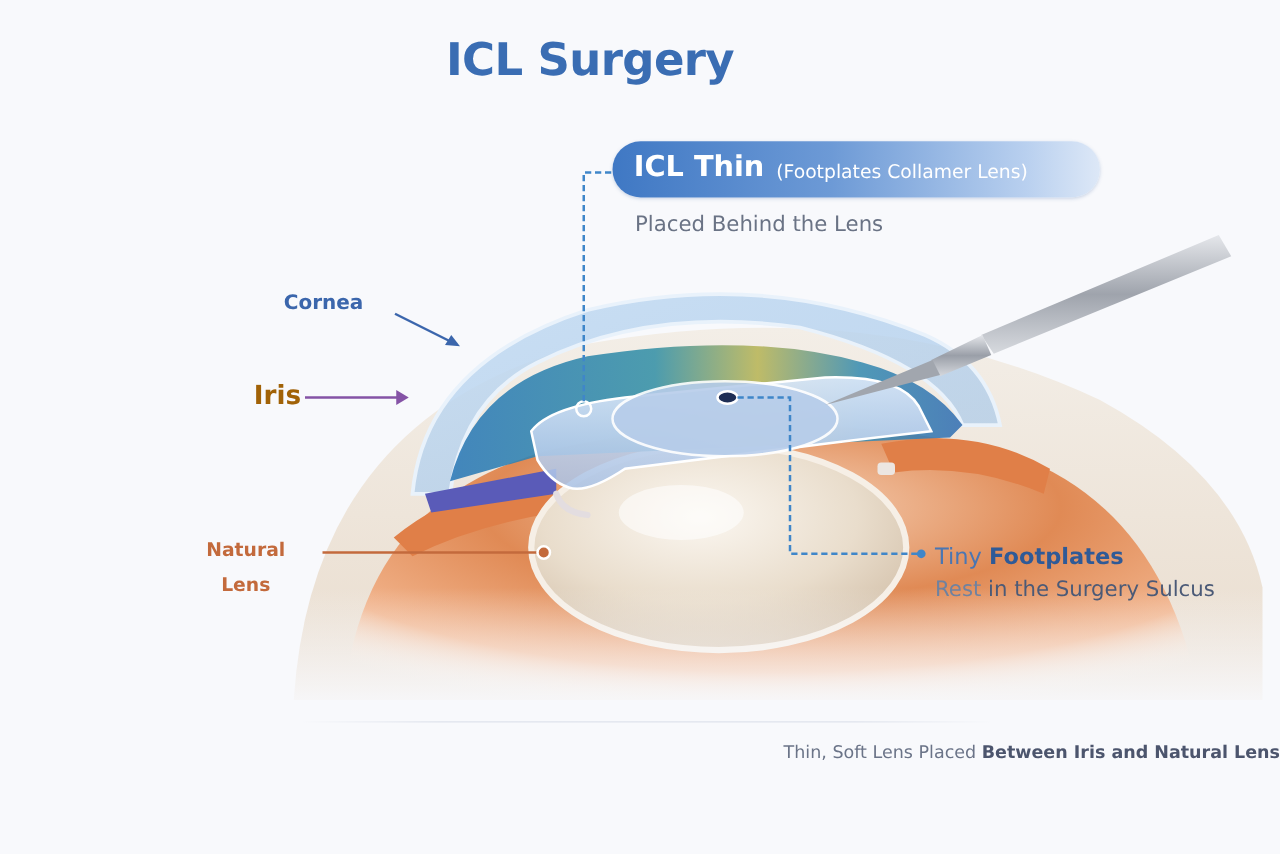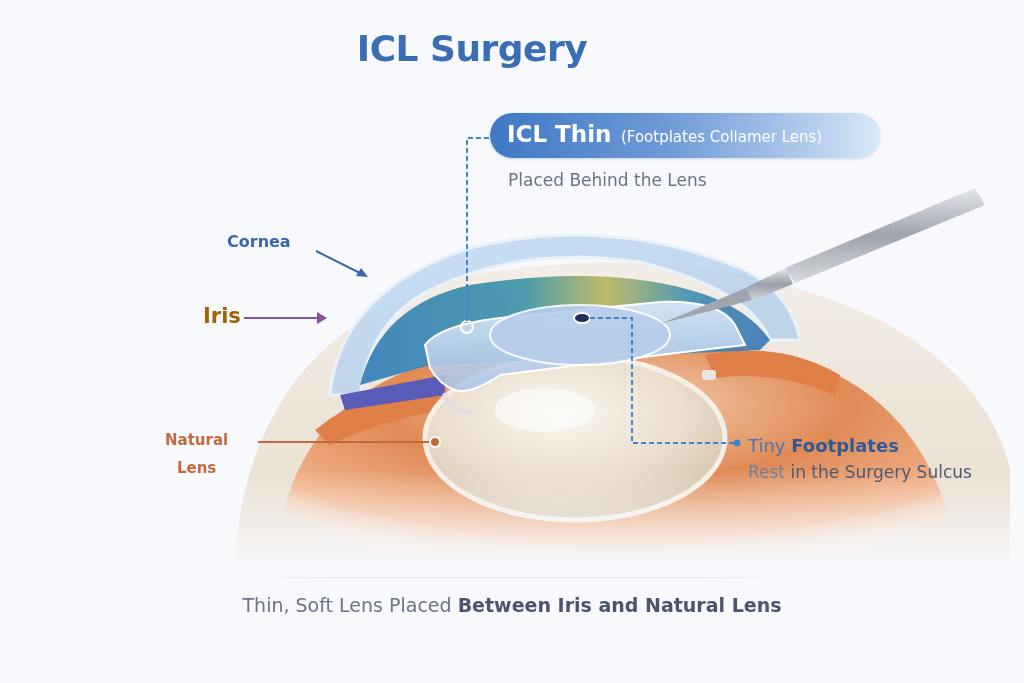--- a/index.html
+++ b/index.html
@@ -33,22 +33,22 @@
   .lens-lbl { left: 165px; top: 426px; font-size: 15px; color: #c36a3c; line-height: 28px; text-align: center; }
   .foot-lbl-1 { left: 748px; top: 435px; font-size: 18px; color: #4a76b3; font-weight: normal; text-align: right; }
   .foot-lbl-1 b { color: #2f5a97; }
   .foot-lbl-2 { left: 748px; top: 462px; font-size: 17px; color: #6f82a0; font-weight: normal; }
   .foot-lbl-2 span { color: #4b5a77; margin-top: 32px; }
   .divider {
     position: absolute; left: 240px; top: 577px; width: 555px; height: 1px;
     background: linear-gradient(90deg, rgba(200,205,220,0) 0%, #dfe3ec 20%, #dfe3ec 80%, rgba(200,205,220,0) 100%);
   }
   .caption {
-    position: absolute; left: 0; width: 1024px; top: 594px; text-align: center;
-    font-size: 19px; color: #6b7488;
+    position: absolute; left: 0; width: 1024px; top: 594px; text-align: right;
+    font-size: 14px; color: #6b7488;
   }
   .caption b { color: #4c556d; font-weight: bold; }
   svg.art { position: absolute; left: 0; top: 0; }
 </style>
 </head>
 <body>
 
 <svg class="art" width="1024" height="683" viewBox="0 0 1024 683">
   <defs>
     <radialGradient id="gOrange" cx="0.5" cy="0.3" r="0.75">

